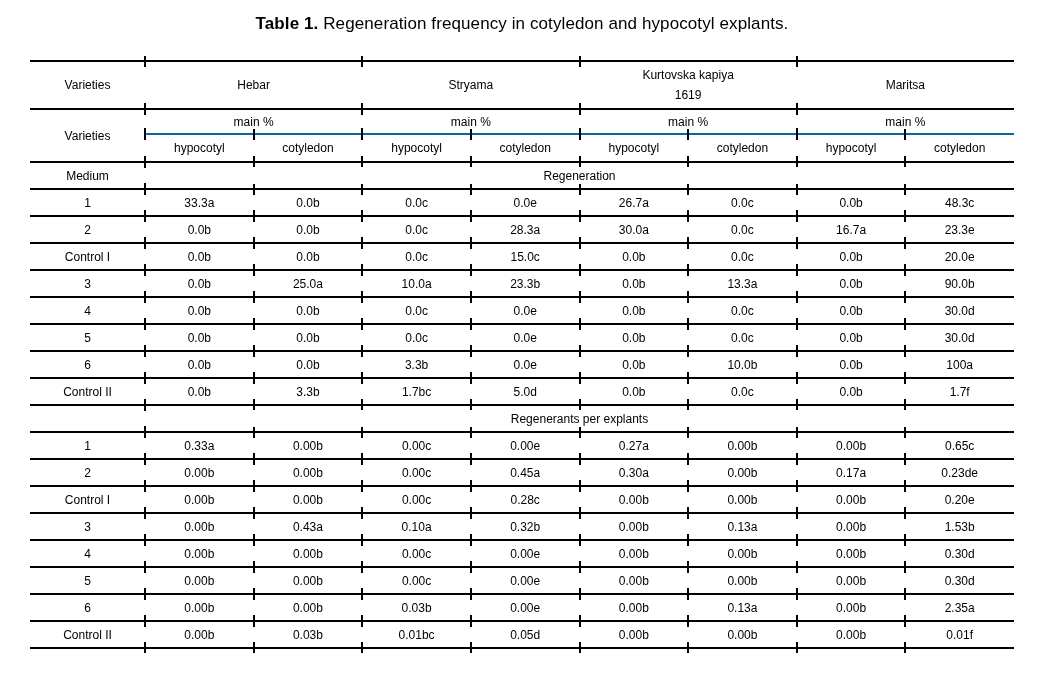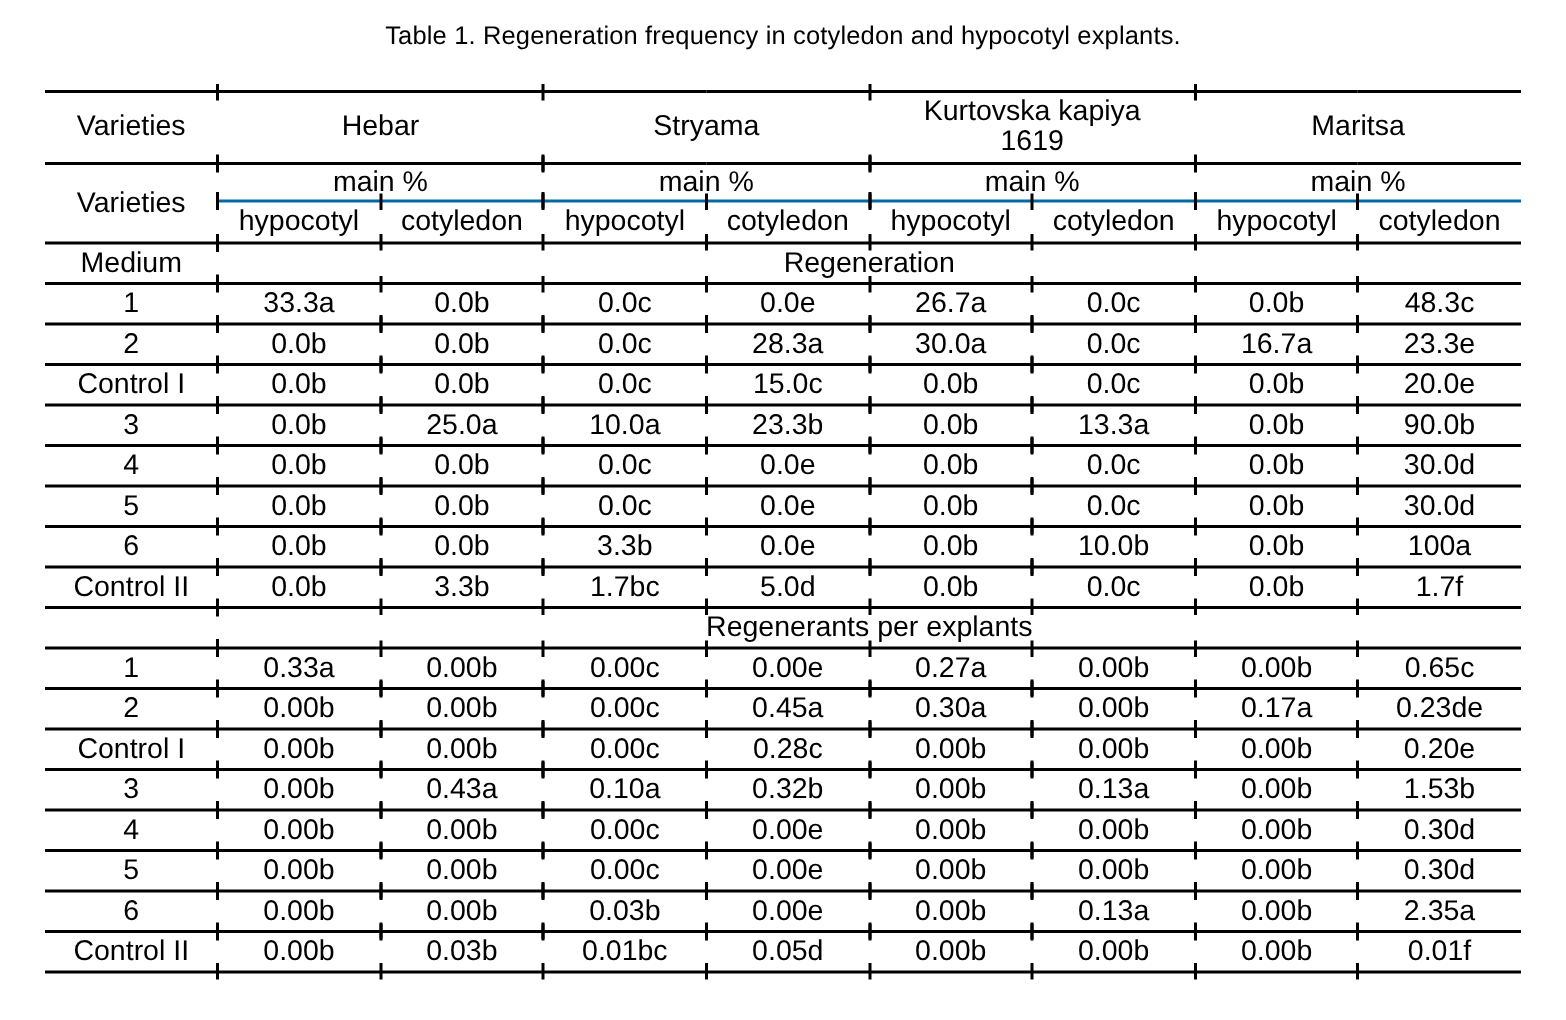--- a/index.html
+++ b/index.html
@@ -13,28 +13,28 @@
     color: #000;
   }
   .page { width: 1044px; height: 680px; position: relative; }
 
   .title {
     margin-top: 14px;
     text-align: center;
     font-size: 17px;
     letter-spacing: 0.1px;
   }
-  .title .bold { font-weight: normal; }
+  .title .bold { font-weight: bold; }
 
   table.maintable {
     border-collapse: collapse;
     table-layout: fixed;
     width: 984px;
     margin: 26px 0 0 30px;
-    font-size: 19px;
+    font-size: 12px;
   }
   th, td {
     font-weight: normal;
     text-align: center;
     vertical-align: middle;
     padding: 0 2px;
     height: 25px;
     line-height: 20px;
   }
   

